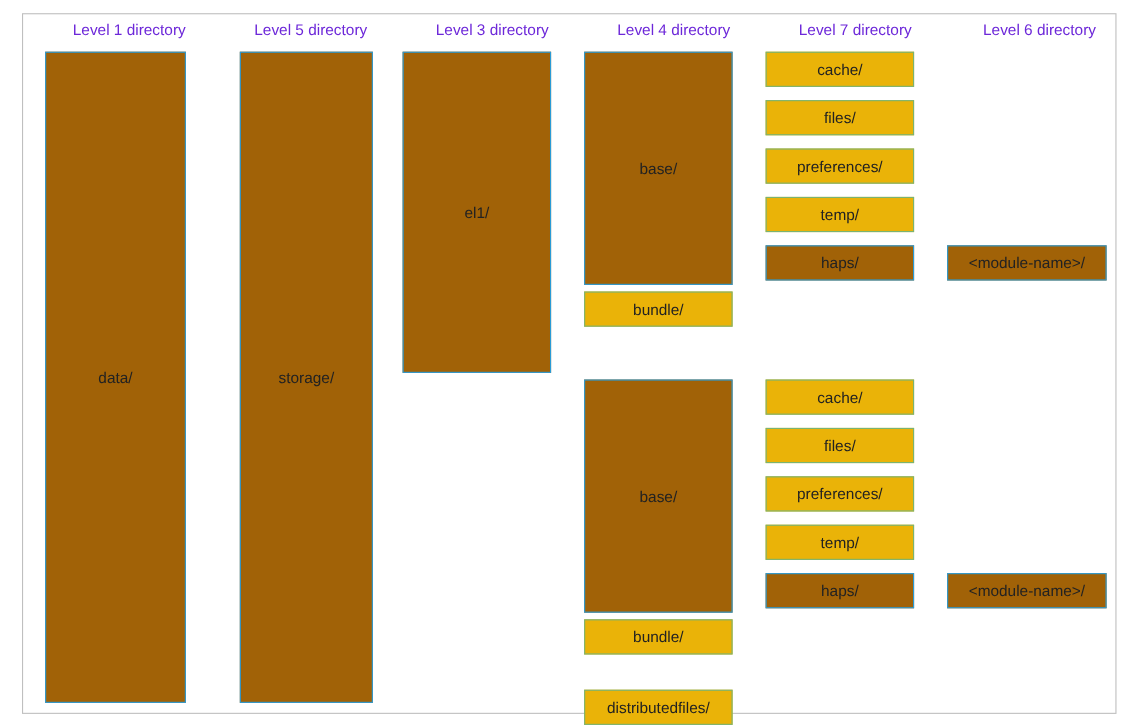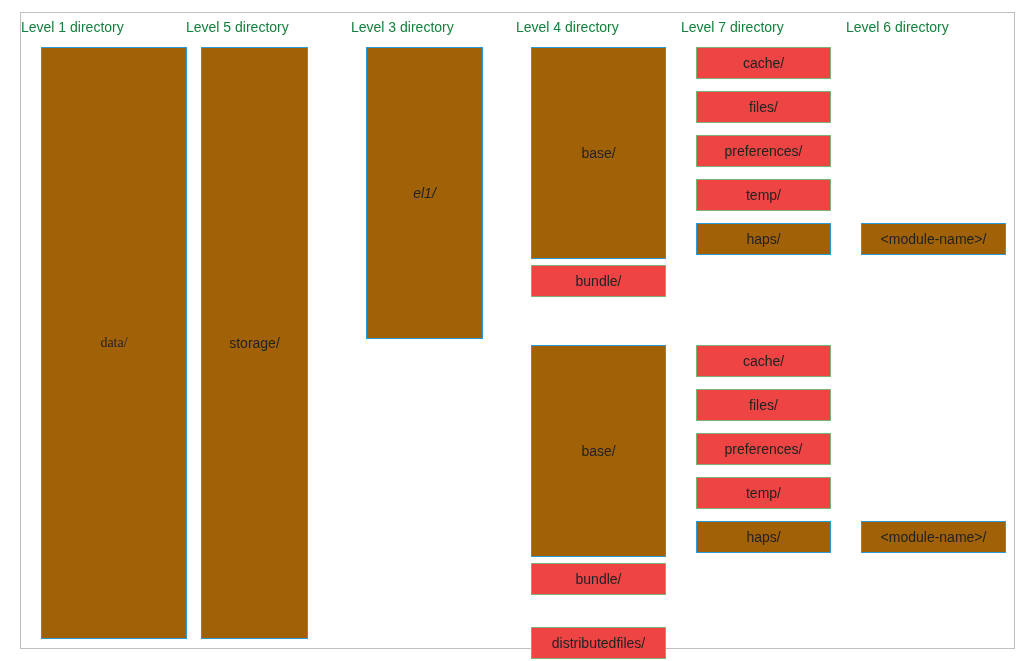--- a/index.html
+++ b/index.html
@@ -26,64 +26,64 @@
     box-sizing: border-box;
   }
   .col {
     position: absolute;
     top: 0;
     bottom: 0;
   }
   .col-header {
     position: absolute;
     top: 6px;
-    left: 0;
+    left: 14px;
     width: 100%;
-    text-align: left;
+    text-align: center;
     font-size: 14px;
-    color: #15803d;
+    color: #6d28d9;
   }
   .box {
     position: absolute;
     box-sizing: border-box;
     border: 1px solid #2a9bd6;
     background: #a16207;
     display: flex;
     align-items: center;
     justify-content: center;
     font-size: 14px;
     color: #222;
   }
   .box.green {
-    background: #ef4444;
+    background: #eab308;
     border: 1px solid #79b473;
   }
   .box.small {
     height: 32px;
   }
 </style>
 </head>
 <body>
 
 <div class="canvas">
   <div class="frame">
 
     <div class="col" style="left:0; width:165px;">
       <div class="col-header">Level 1 directory</div>
-      <div class="box" style="left:20px; top:34px; width:146px; height:592px;font-family:Liberation Serif, serif;">data/</div>
+      <div class="box" style="left:20px; top:34px; width:128px; height:592px;">data/</div>
     </div>
 
     <div class="col" style="left:165px; width:165px;">
       <div class="col-header">Level 5 directory</div>
-      <div class="box" style="left:15px; top:34px; width:107px; height:592px;">storage/</div>
+      <div class="box" style="left:32px; top:34px; width:121px; height:592px;">storage/</div>
     </div>
 
     <div class="col" style="left:330px; width:165px;">
       <div class="col-header">Level 3 directory</div>
-      <div class="box" style="left:15px; top:34px; width:117px; height:292px;font-style:italic;">el1/</div>
+      <div class="box" style="left:15px; top:34px; width:135px; height:292px;">el1/</div>
     </div>
 
     <div class="col" style="left:495px; width:165px;">
       <div class="col-header">Level 4 directory</div>
 
       <div class="box" style="left:15px; top:34px; width:135px; height:212px;">base/</div>
       <div class="box green small" style="left:15px; top:252px; width:135px;">bundle/</div>
 
       <div class="box" style="left:15px; top:332px; width:135px; height:212px;">base/</div>
       <div class="box green small" style="left:15px; top:550px; width:135px;">bundle/</div>

